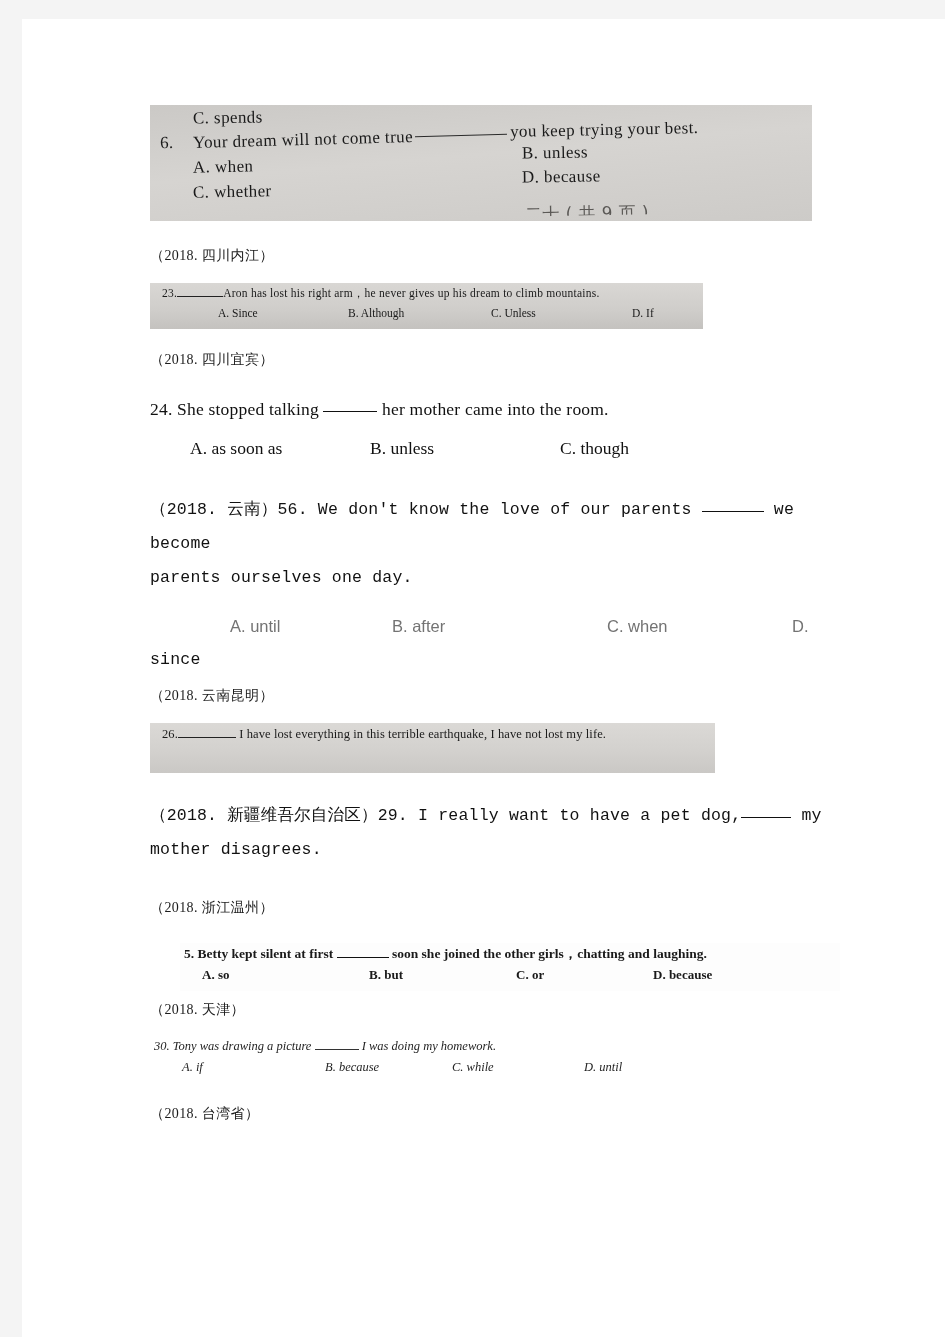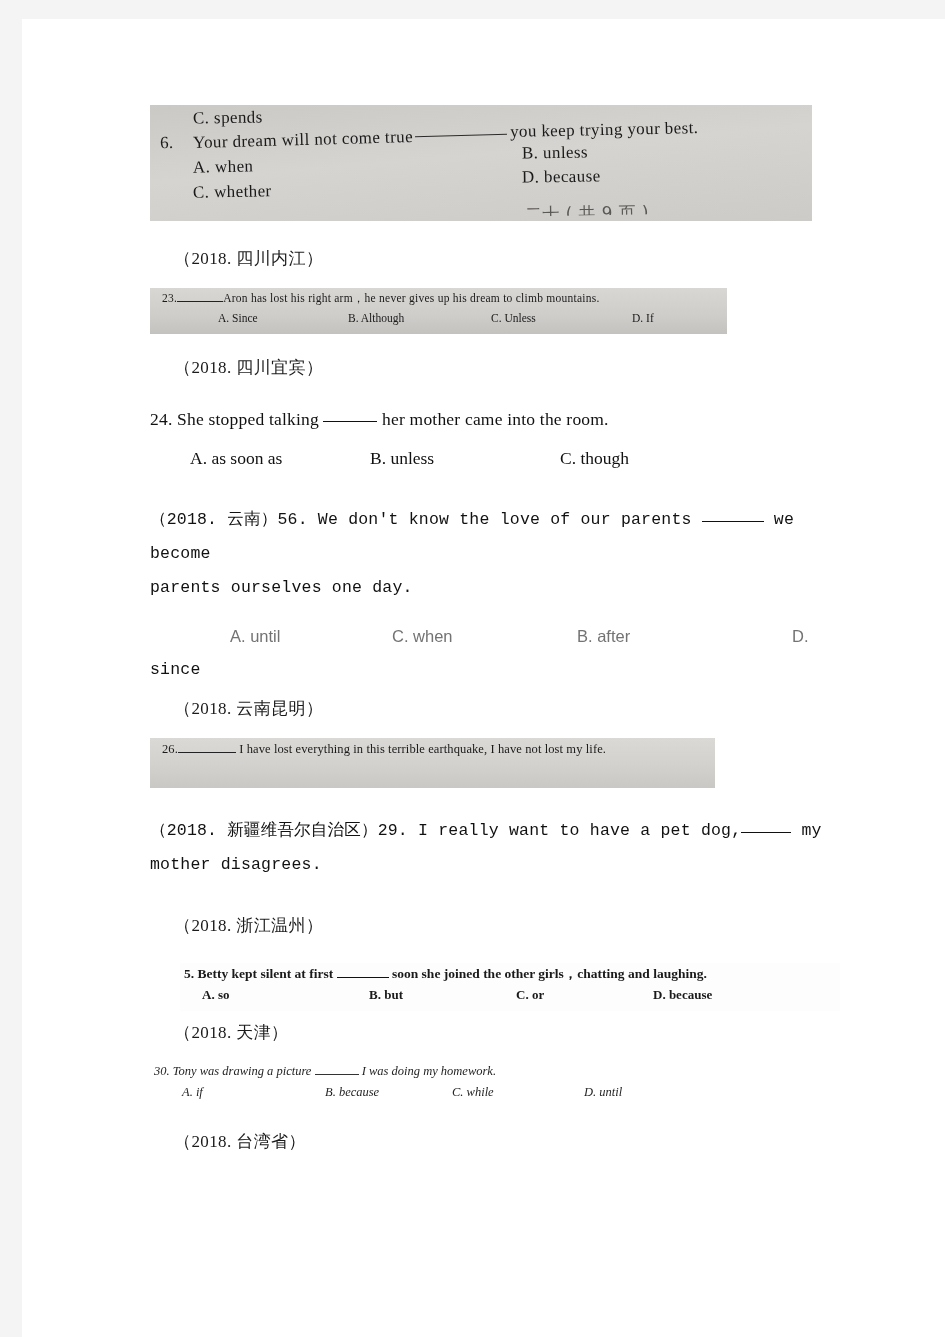--- a/index.html
+++ b/index.html
@@ -69,21 +69,20 @@
     letter-spacing: 5px;
     clip-path: inset(0 0 42% 0);
     transform: rotate(-1deg);
   }
 
   
   .scan-q23 {
     width: 553px;
     height: 46px;
     background: linear-gradient(180deg, #d9d7d4 0%, #cfcdca 60%, #c4c2bf 100%);
-    padding-left: 24px;
   }
   .scan-q23 .row1 {
     position: absolute; left: 12px; top: 3px;
     font-size: 11.5px; letter-spacing: 0.25px; white-space: nowrap;
   }
   .scan-q23 .row2 {
     position: absolute; left: 28px; top: 24px;
     font-size: 11.5px; white-space: nowrap; margin-left: 40px;
   }
   .scan-q23 .u { display:inline-block; width: 46px; border-bottom: 1px solid #222; }
@@ -135,24 +134,23 @@
   }
   .scan-q30 .row2 {
     position: absolute; left: 32px; top: 23px;
     font-size: 12.5px; white-space: nowrap; color: #242424;
   }
   .scan-q30 .u { display:inline-block; width: 44px; border-bottom: 1px solid #333; }
 
   
   .src-label {
     font-family: "Liberation Serif", "DejaVu Serif", serif;
-    font-size: 17px;
+    font-size: 14px;
     color: #1b1b1b;
     letter-spacing: 0.4px;
-    margin-left: 24px;
   }
   .mono-para {
     font-family: "Liberation Mono", "DejaVu Sans Mono", monospace;
     font-size: 16.5px;
     line-height: 34px;
     color: #111;
     letter-spacing: 0.2px;
   }
   .mono-para .u {
     display: inline-block;
@@ -246,22 +244,22 @@
     <div class="mono-para">
       <span>（2018. 云南）</span><span>56.</span> <span>We don't know the love of our parents</span> <span class="u u-6"></span> <span>we become</span><br>
       <span>parents ourselves one day.</span>
     </div>
 
     <div class="sp-14"></div>
 
     <div class="opt-row-mono">
       <span style="width:80px"></span>
       <span style="width:162px">A. until</span>
+      <span style="width:215px">B. after</span>
       <span style="width:185px">C. when</span>
-      <span style="width:215px">B. after</span>
       <span>D.</span>
     </div>
     <div class="mono-para">since</div>
 
     <div class="sp-10"></div>
 
     <div class="src-label">（2018. 云南昆明）</div>
 
     <div class="sp-18"></div>
 

